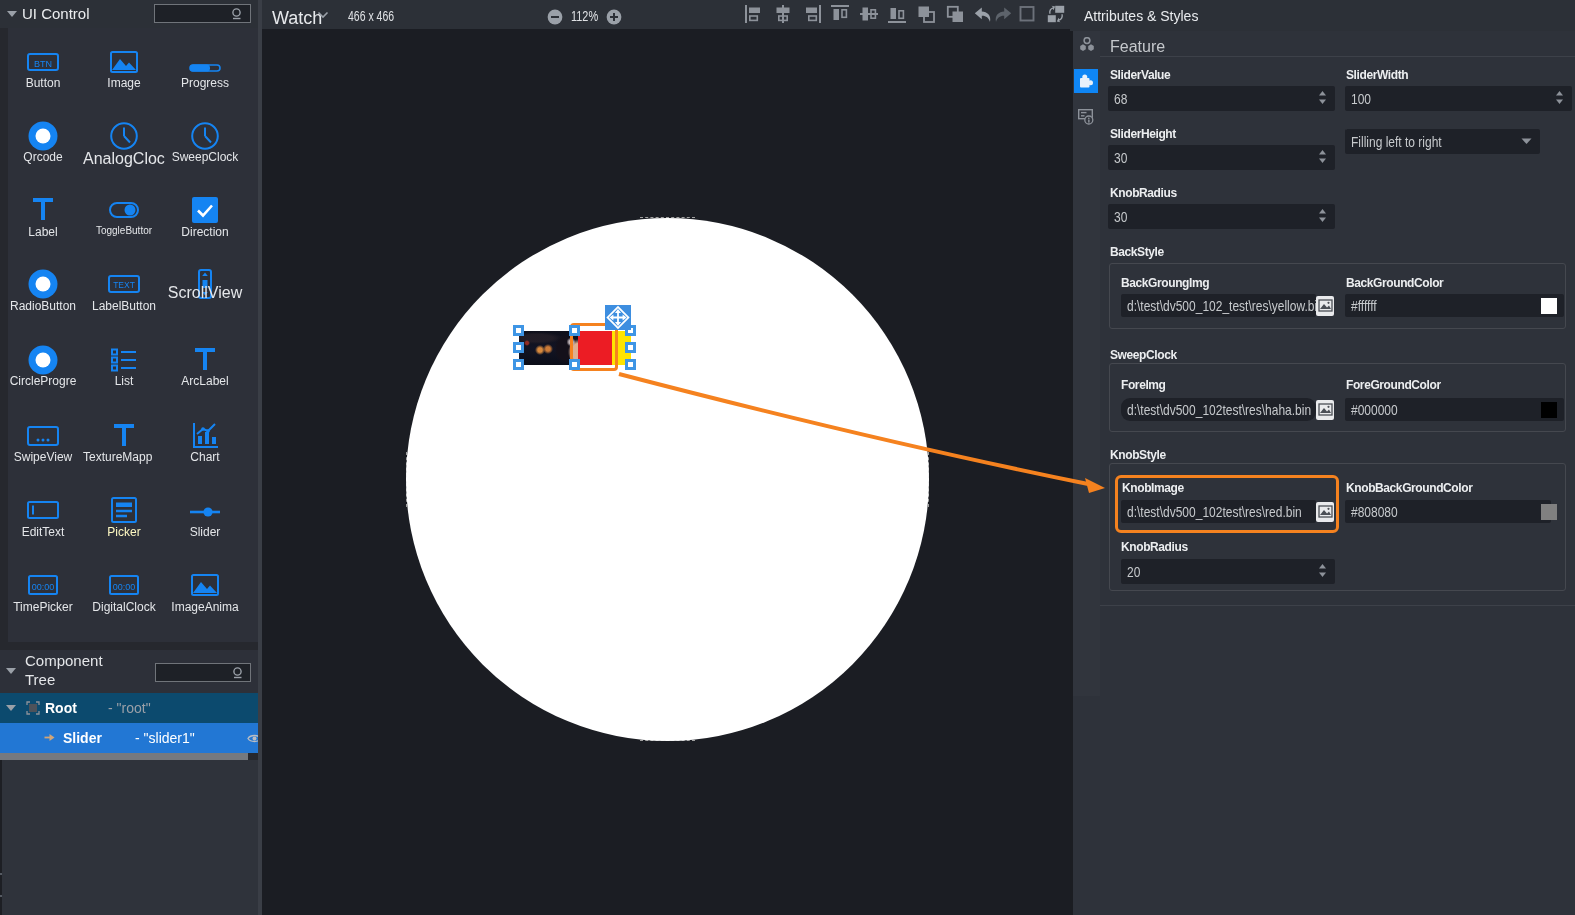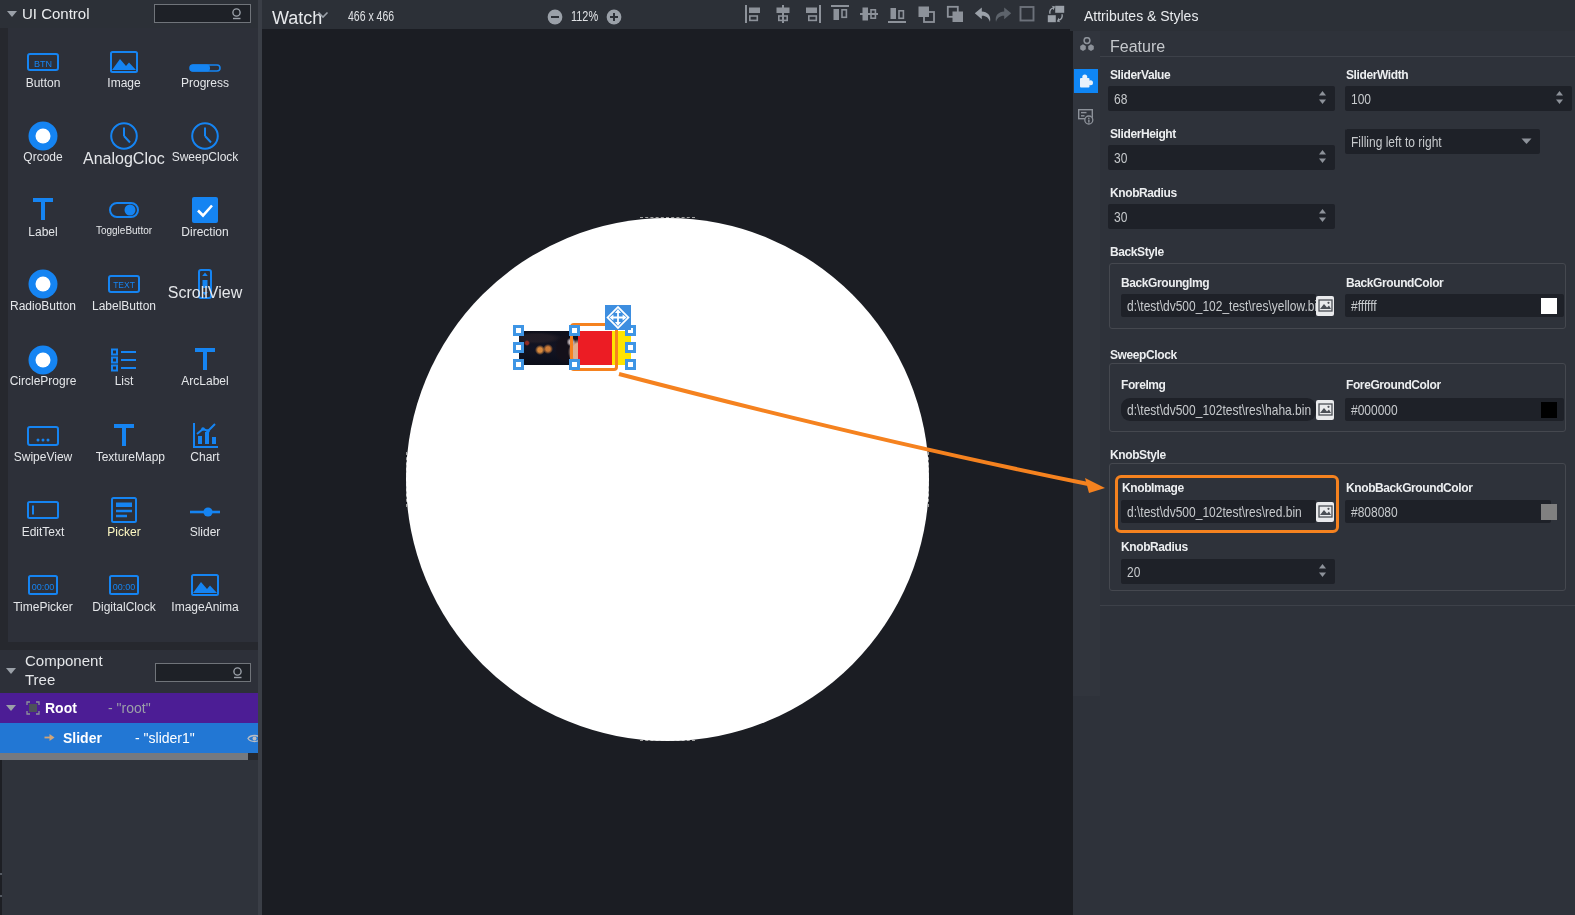--- a/index.html
+++ b/index.html
@@ -158,21 +158,21 @@
 <div class="abs" style="left:27.0px; top:425.5px;"><svg width="32" height="20" viewBox="0 0 32 20">
           <rect x="1" y="1" width="30" height="18" rx="2" fill="none" stroke="#1584f2" stroke-width="2"></rect>
           <circle cx="11" cy="14" r="1.5" fill="#1584f2"></circle>
           <circle cx="16" cy="14" r="1.5" fill="#1584f2"></circle>
           <circle cx="21" cy="14" r="1.5" fill="#1584f2"></circle>
         </svg></div>
 <div class="abs" style="left:2px; top:450.0px; width:82px; text-align:center; font-size:12px; color:#e4e6e9; white-space:nowrap; overflow:hidden;">SwipeView</div>
 <div class="abs" style="left:111.0px; top:422.5px;"><svg width="26" height="26" viewBox="0 0 26 26">
           <path d="M3 3 H23 M13 3 V23" stroke="#1584f2" stroke-width="4" fill="none"></path>
         </svg></div>
-<div class="abs" style="left:83px; top:450.0px; width:82px; text-align:right; font-size:12px; color:#e4e6e9; white-space:nowrap; overflow:hidden;">TextureMapp</div>
+<div class="abs" style="left:83px; top:450.0px; width:82px; text-align:left; font-size:12px; color:#e4e6e9; white-space:nowrap; overflow:hidden;">TextureMapp</div>
 <div class="abs" style="left:191.0px; top:421.5px;"><svg width="28" height="28" viewBox="0 0 28 28">
           <path d="M3 1 V25 H27" stroke="#1584f2" stroke-width="2" fill="none"></path>
           <rect x="7" y="14" width="4" height="8" fill="#1584f2"></rect>
           <rect x="14" y="10" width="4" height="12" fill="#1584f2"></rect>
           <rect x="21" y="15" width="4" height="7" fill="#1584f2"></rect>
           <path d="M6 12 L12 7 L17 9 L24 2" stroke="#1584f2" stroke-width="2" fill="none"></path>
           <circle cx="12" cy="7" r="1.8" fill="#1584f2"></circle>
           <circle cx="17" cy="9" r="1.8" fill="#1584f2"></circle>
         </svg></div>
 <div class="abs" style="left:164px; top:450.0px; width:82px; text-align:center; font-size:12px; color:#e4e6e9; white-space:nowrap; overflow:hidden;">Chart</div>
@@ -211,21 +211,21 @@
 
 <div id="ct-head"></div>
 <div class="abs tri-down" style="left:6px; top:668px;"></div>
 <div class="abs" style="left:25px; top:651px; font-size:15px; color:#e4e6e9; line-height:19px;">Component<br>Tree</div>
 <div class="searchbox" style="left:155px; top:663px; width:96px; height:19px;"></div>
 <svg class="mag" style="left:231px; top:666px;" width="14" height="14" viewBox="0 0 14 14">
       <circle cx="6.5" cy="5.5" r="3.6" fill="none" stroke="#9aa0a8" stroke-width="1.4"></circle>
       <path d="M3 11.5 L10.5 11.5" stroke="#9aa0a8" stroke-width="1.4"></path>
     </svg>
 
-<div class="trow" style="top:693px; background:#4c1d95;">
+<div class="trow" style="top:693px; background:#0c4a6e;">
   <div class="abs tri-down" style="left:6px; top:12px;"></div>
   <svg class="abs" style="left:26px; top:8px;" width="14" height="14" viewBox="0 0 14 14">
         <rect x="3" y="3" width="8" height="8" fill="#4d525a"></rect>
         <g stroke="#8d929a" stroke-width="1.3" fill="none">
           <path d="M1 4 V1 H4 M10 1 H13 V4 M13 10 V13 H10 M4 13 H1 V10"></path>
         </g>
       </svg>
   <div class="abs" style="left:45px; top:7px; font-weight:bold;">Root</div>
   <div class="abs" style="left:108px; top:7px; color:#9ba0a8;">- "root"</div>
 </div>

